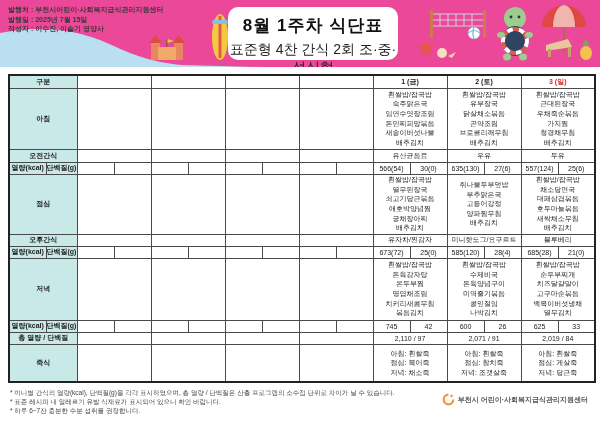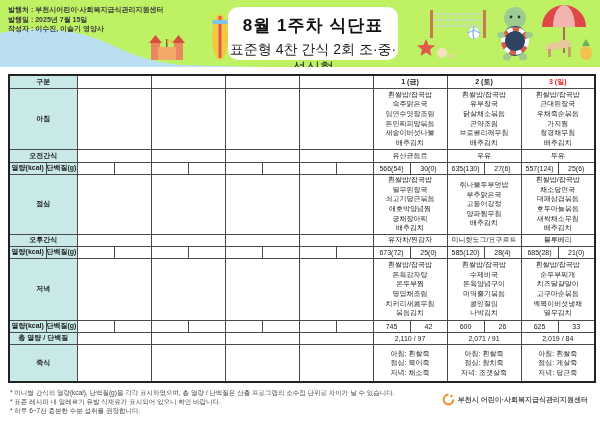--- a/index.html
+++ b/index.html
@@ -3,21 +3,21 @@
 <meta charset="utf-8">
 <style>
   * { margin:0; padding:0; box-sizing:border-box; }
   html,body { width:600px; height:421px; }
   body {
     font-family:"Liberation Sans","DejaVu Sans",sans-serif;
     background:#ffffff; position:relative; overflow:hidden; color:#222;
   }
   
   .banner { position:absolute; top:0; left:0; width:600px; height:67px;
-            background:#bef264; overflow:hidden; }
+            background:#ec4899; overflow:hidden; }
   .wave { position:absolute; bottom:0; left:0; }
   .pubinfo { position:absolute; top:5px; left:8px; z-index:3;
              font-size:7px; font-weight:bold; color:#3a3a3a; line-height:9.5px; }
   .titlebox { position:absolute; top:7px; left:228px; width:170px; height:53px;
               background:#ffffff; border-radius:10px; text-align:center;
               z-index:3; padding-top:7px; }
   .title { font-size:17px; font-weight:bold; color:#101010; letter-spacing:1px; }
   .subtitle { font-size:14px; font-weight:normal; color:#222; margin-top:4px; }
   .icon { position:absolute; z-index:2; }
   

